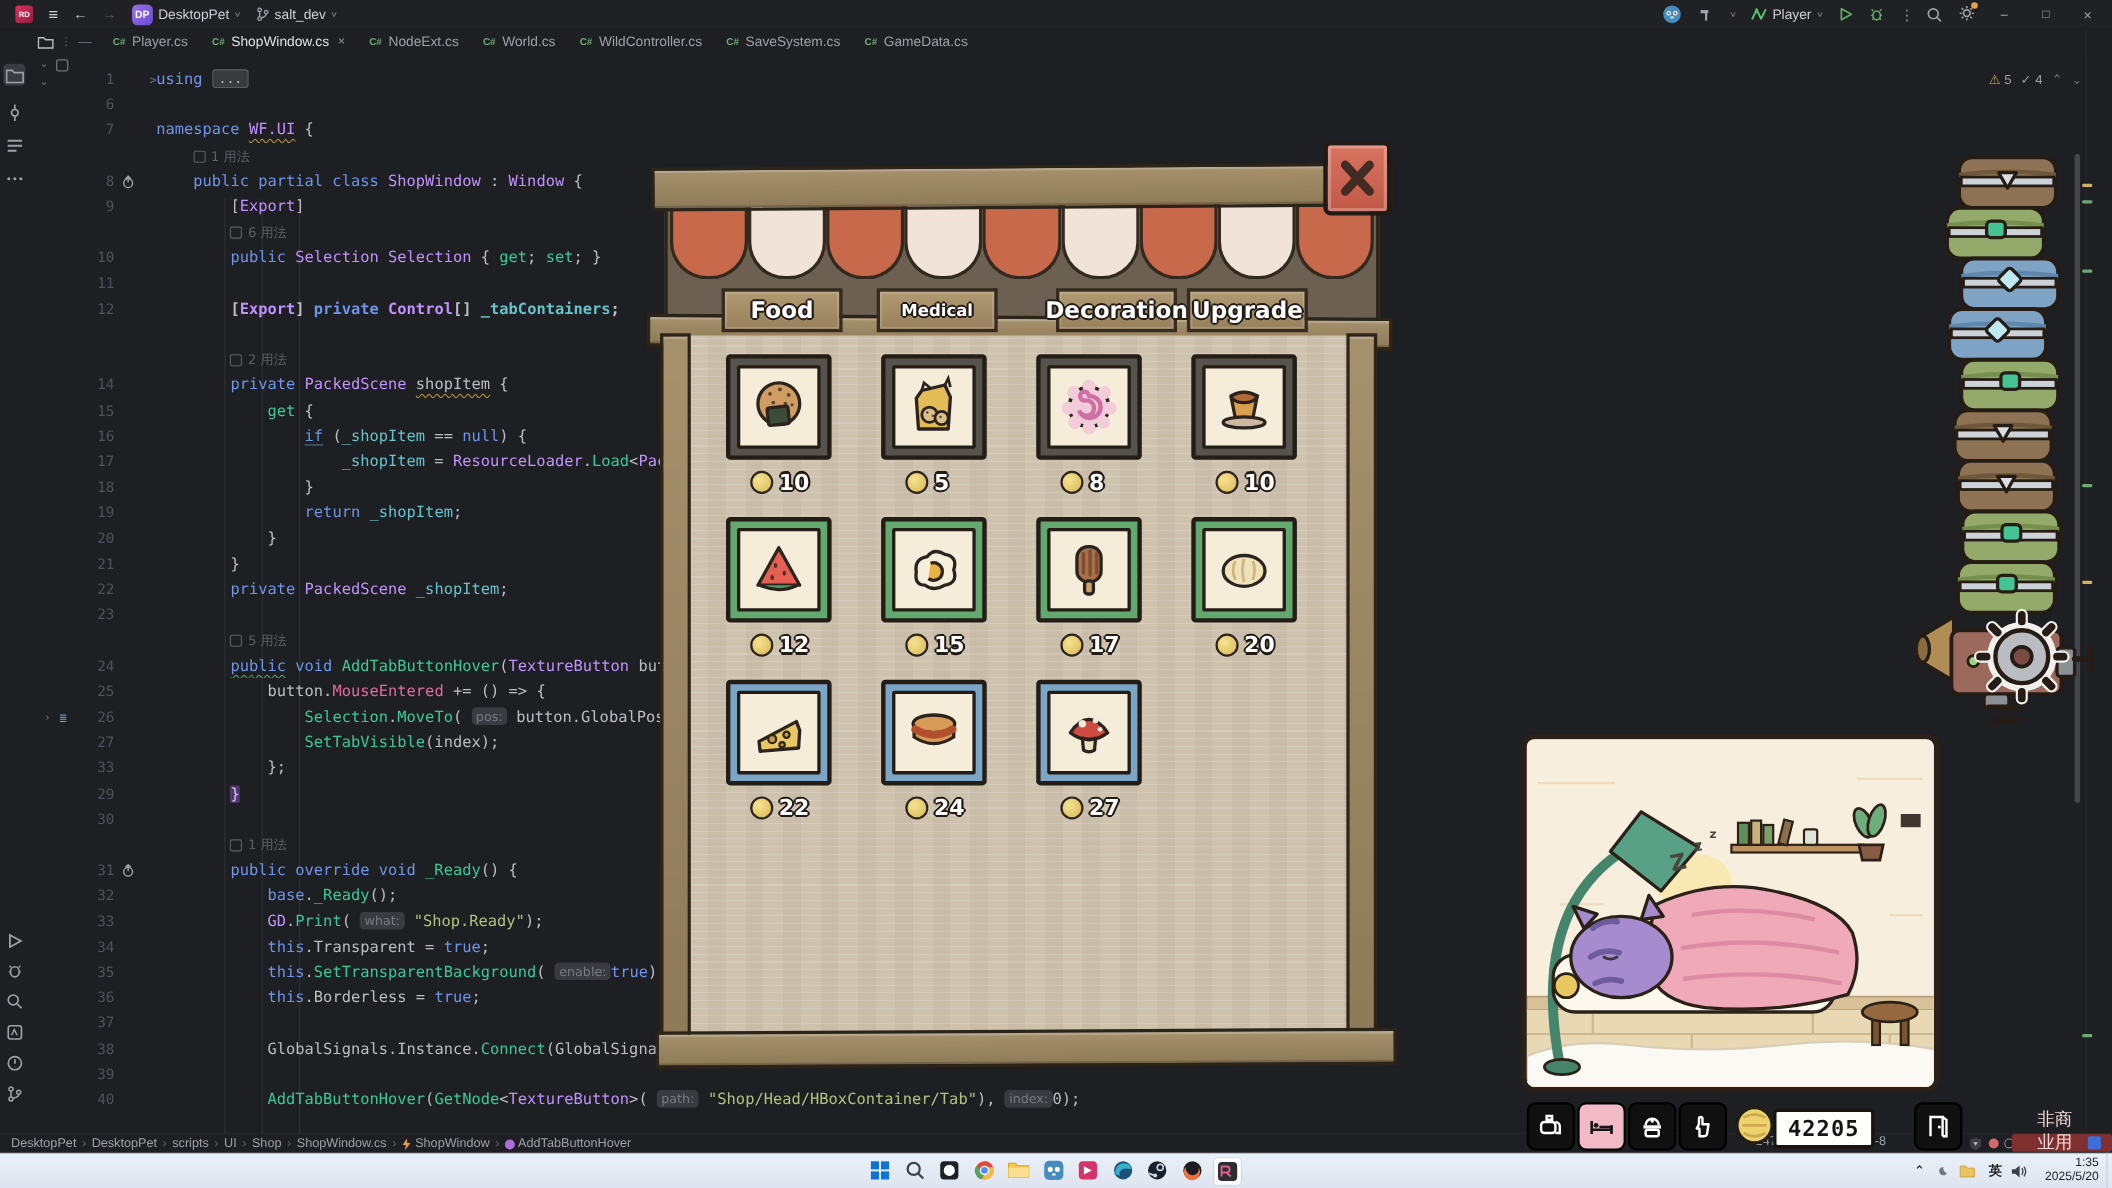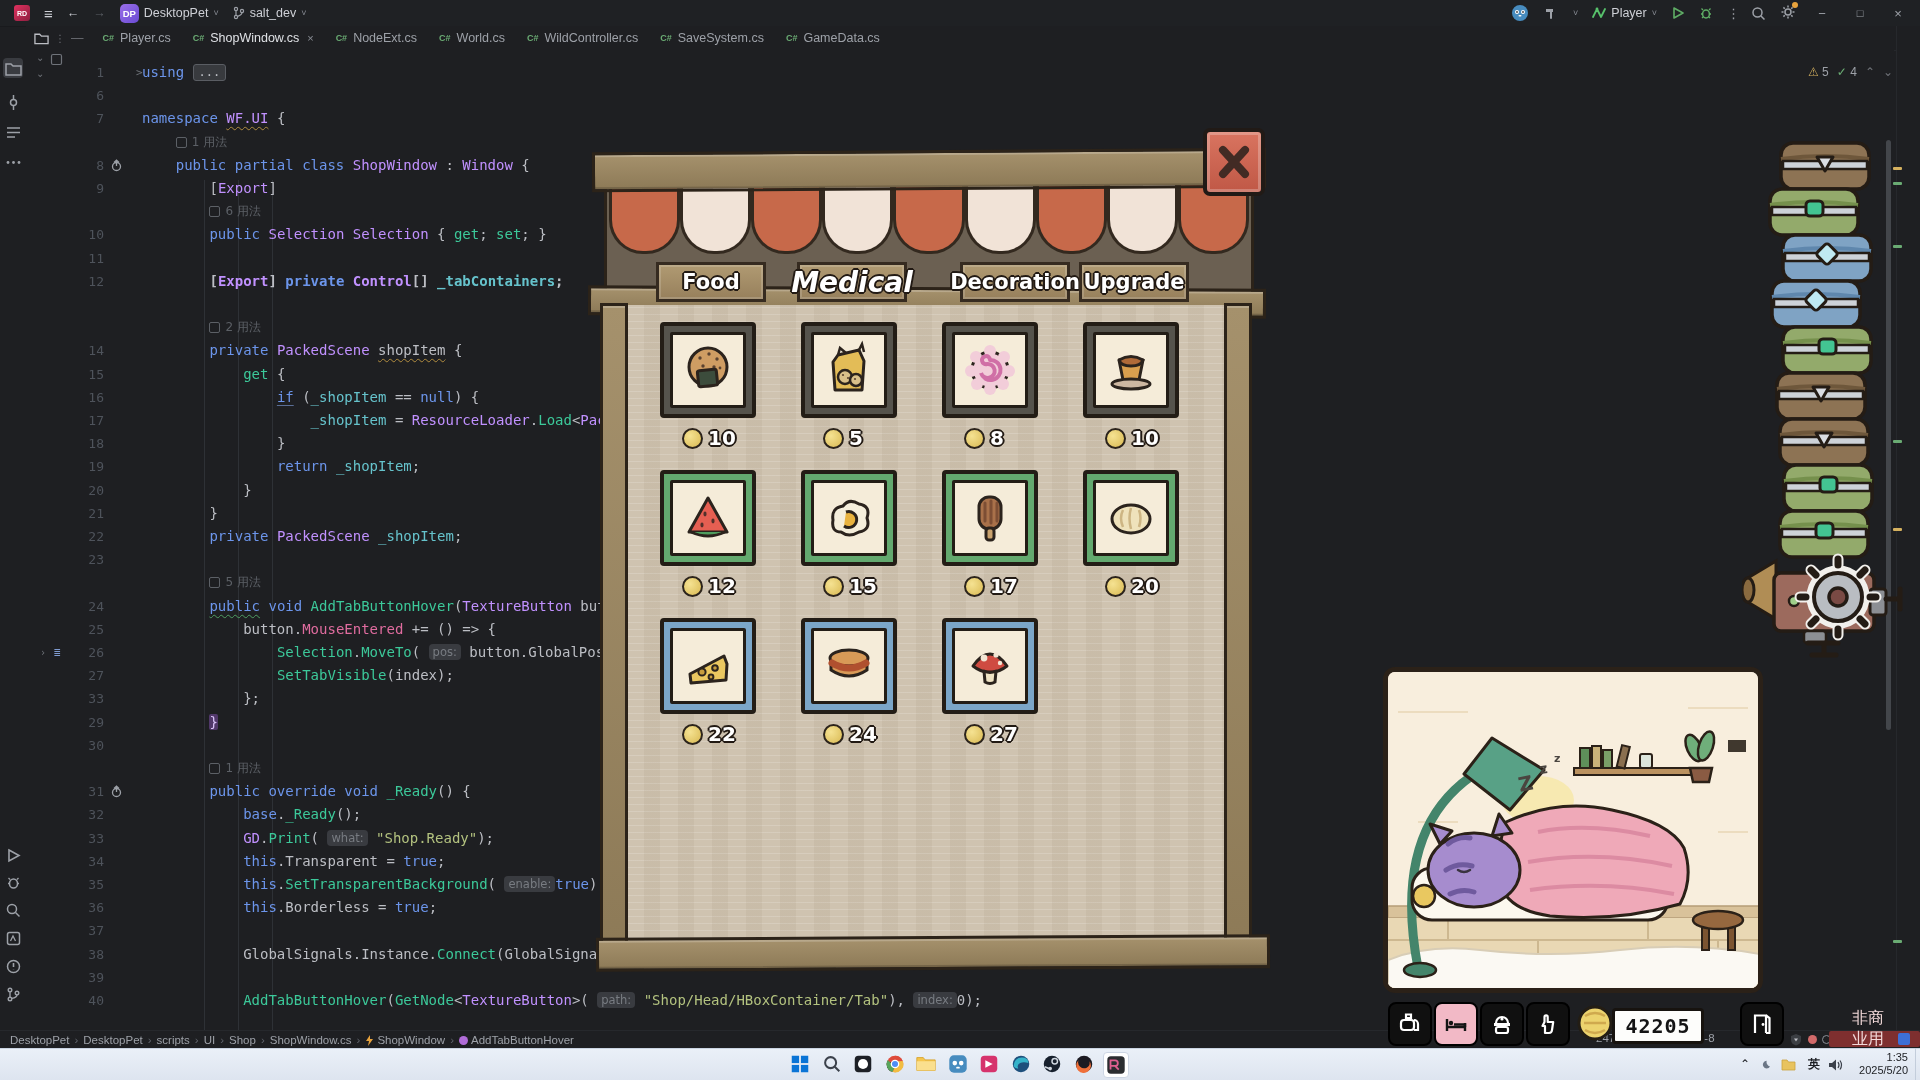--- a/index.html
+++ b/index.html
@@ -425,21 +425,21 @@
       </div>
   </div>
   <div class="abs wood" style="left:592px;top:150px;width:668px;height:34px;transform:rotate(-0.4deg)"></div>
   <div class="abs wood" style="left:588px;top:287px;width:672px;height:24px;transform:rotate(0.3deg)"></div>
   <div class="abs" id="shopbody" style="left:610px;top:305px;width:636px;height:640px"></div>
   <div class="abs wood" style="left:600px;top:303px;width:22px;height:646px"></div>
   <div class="abs wood" style="left:1224px;top:303px;width:22px;height:646px"></div>
   <div class="abs wood" style="left:596px;top:936px;width:668px;height:28px;transform:rotate(-0.3deg)"></div>
   <div id="shoptabs">
       <div class="shoptab gtx" style="left: 656px; top: 262px; width: 104px; font-size: 21px;">Food</div>
-      <div class="shoptab gtx" style="left: 797px; top: 262px; width: 104px; font-size: 28px; font-style: italic;">Medical</div>
+      <div class="shoptab gtx" style="left: 797px; top: 262px; width: 104px; font-size: 15px;">Medical</div>
       <div class="shoptab gtx" style="left: 960px; top: 262px; width: 104px; font-size: 21px;">Decoration</div>
       <div class="shoptab gtx" style="left: 1079px; top: 262px; width: 104px; font-size: 21px;">Upgrade</div>
     </div>
   <div id="shopgrid">
       <div class="itemtile" style="left: 660px; top: 322px; background: rgb(85, 83, 76);">
         <div class="iteminner">
           <svg width="60" height="60" viewBox="0 0 60 60">
             <circle cx="30" cy="27" r="19" fill="#cf9d63" stroke="#2b231d" stroke-width="3"></circle>
             <g fill="#5b4330">
               <circle cx="22" cy="18" r="1.7"></circle>

